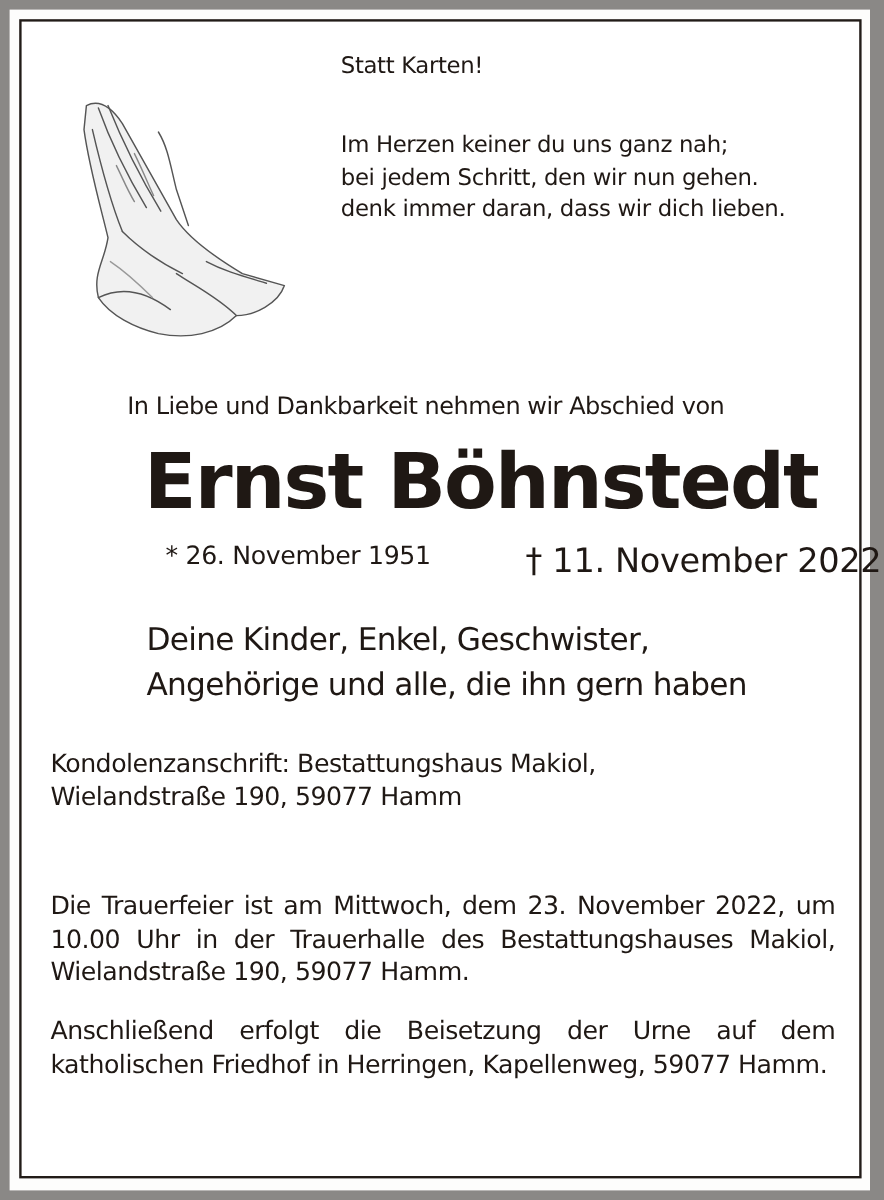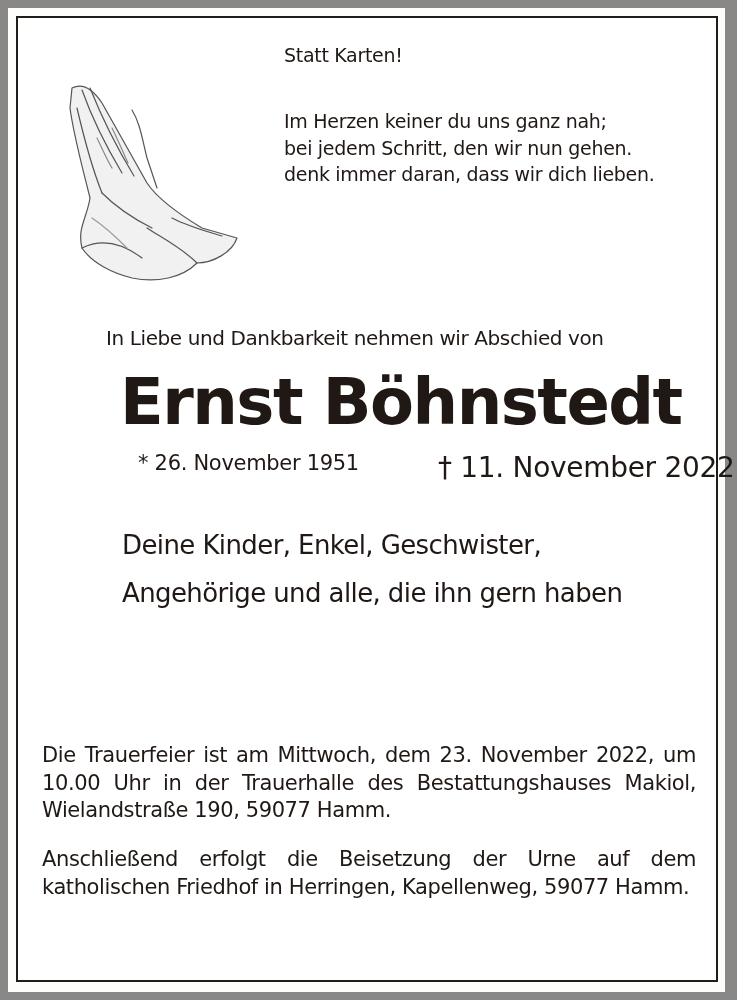--- a/index.html
+++ b/index.html
@@ -25,21 +25,21 @@
   }
   .t { position: absolute; white-space: nowrap; letter-spacing: -0.3px; }
   .statt { left: 284px; top: 44px; font-size: 19px; }
   .poem { left: 284px; top: 108px; font-size: 19px; line-height: 26.5px; }
   .poem div { white-space: nowrap; }
   .intro { left: 106px; top: 326px; font-size: 20px; letter-spacing: -0.4px; }
   .name { left: 120px; top: 362px; font-size: 64px; letter-spacing: -1.5px; font-weight: bold; line-height: 80px; }
   .born { left: 122px; top: 451px; font-size: 21px; margin-left: 16px; }
   .died { left: 438px; top: 451px; font-size: 28px; }
   .mourners { left: 122px; top: 516px; font-size: 26px; line-height: 37px; letter-spacing: -0.6px; }
-  .mourners div { white-space: nowrap; margin-top: 11px; }
+  .mourners div { white-space: nowrap; }
   .block { position: absolute; left: 42px; width: 654px; font-size: 21px; line-height: 27.5px; letter-spacing: -0.4px; }
   .condol { top: 623px; }
   .condol div { white-space: nowrap; }
   .ceremony { top: 742px; text-align: justify; text-align-last: left; }
   .burial { top: 846px; text-align: justify; text-align-last: left; }
 </style>
 </head>
 <body>
 
 <div class="paper"></div>
@@ -76,17 +76,19 @@
 
 <div class="t born">* 26. November 1951</div>
 <div class="t died">† 11. November 2022</div>
 
 <div class="t mourners">
   <div>Deine Kinder, Enkel, Geschwister,</div>
   <div>Angehörige und alle, die ihn gern haben</div>
 </div>
 
 <div class="block condol">
+  <div>Kondolenzanschrift: Bestattungshaus Makiol,</div>
+  <div>Wielandstraße 190, 59077 Hamm</div>
 </div>
 
 <div class="block ceremony">Die Trauerfeier ist am Mittwoch, dem 23. November 2022, um 10.00 Uhr in der Trauerhalle des Bestattungshauses Makiol, Wielandstraße 190, 59077 Hamm.</div>
 
 <div class="block burial">Anschließend erfolgt die Beisetzung der Urne auf dem katholischen Friedhof in Herringen, Kapellenweg, 59077 Hamm.</div>
 
 </body></html>

